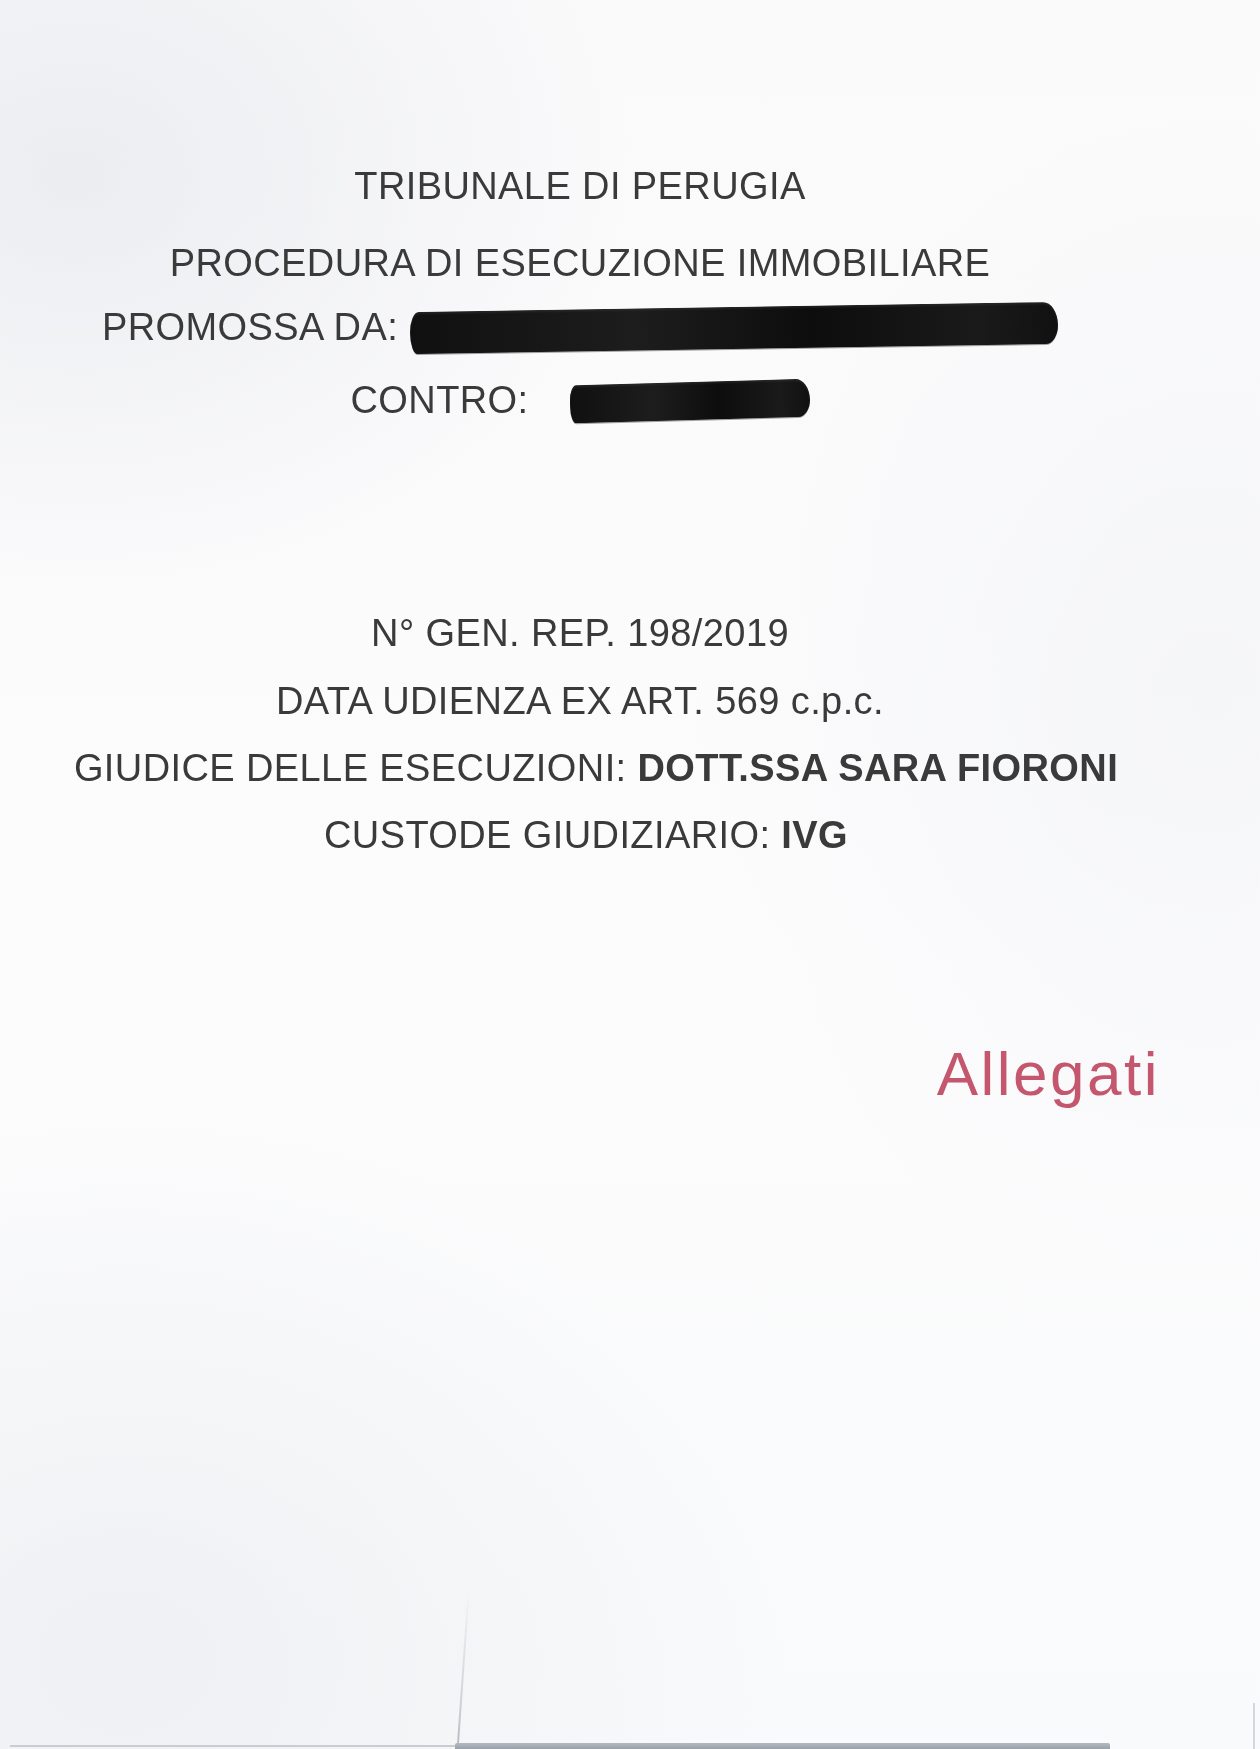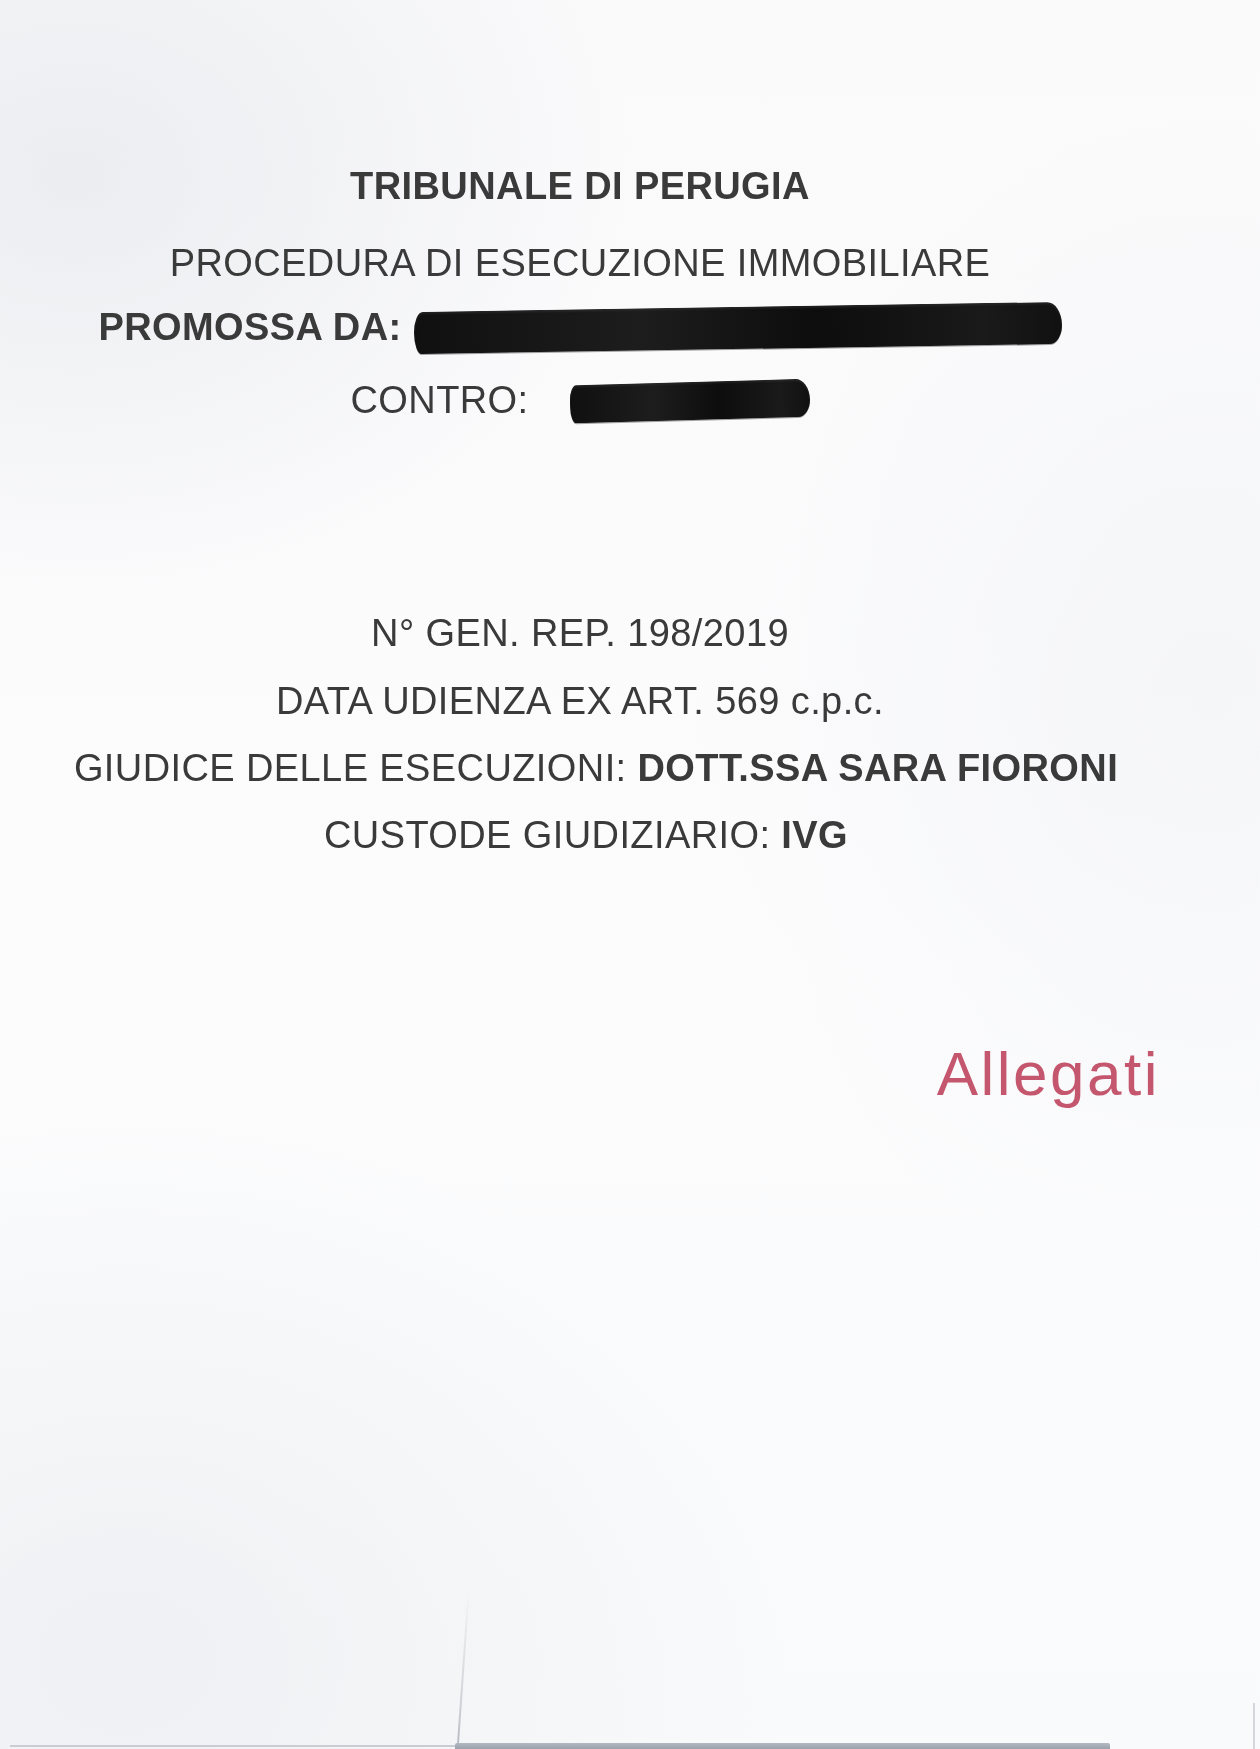--- a/index.html
+++ b/index.html
@@ -44,23 +44,23 @@
     display:flex;
     justify-content:center;
     align-items:center;
     gap:12px;
     font-size:38px;
     letter-spacing:0.4px;
     color:var(--ink);
     white-space:nowrap;
   }
   .bold{font-weight:700;}
-  .court-title{top:166px;font-weight:bold;}
+  .court-title{top:166px;}
   .procedure-title{top:243px;}
-  .promossa-row{top:306px;font-weight:bold;}
+  .promossa-row{top:306px;}
   .contro-row{top:379px;gap:41px;}
   .case-number-line{top:613px;}
   .hearing-line{top:681px;}
   .judge-line{top:748px;padding-left:32px;}
   .custodian-line{top:815px;padding-left:12px;}
   .redaction{
     display:inline-block;
     background:linear-gradient(90deg,#101010 0%,#1d1d1d 35%,#0d0d0d 62%,#1a1a1a 88%,#111 100%);
     background-color:var(--redaction);
   }

